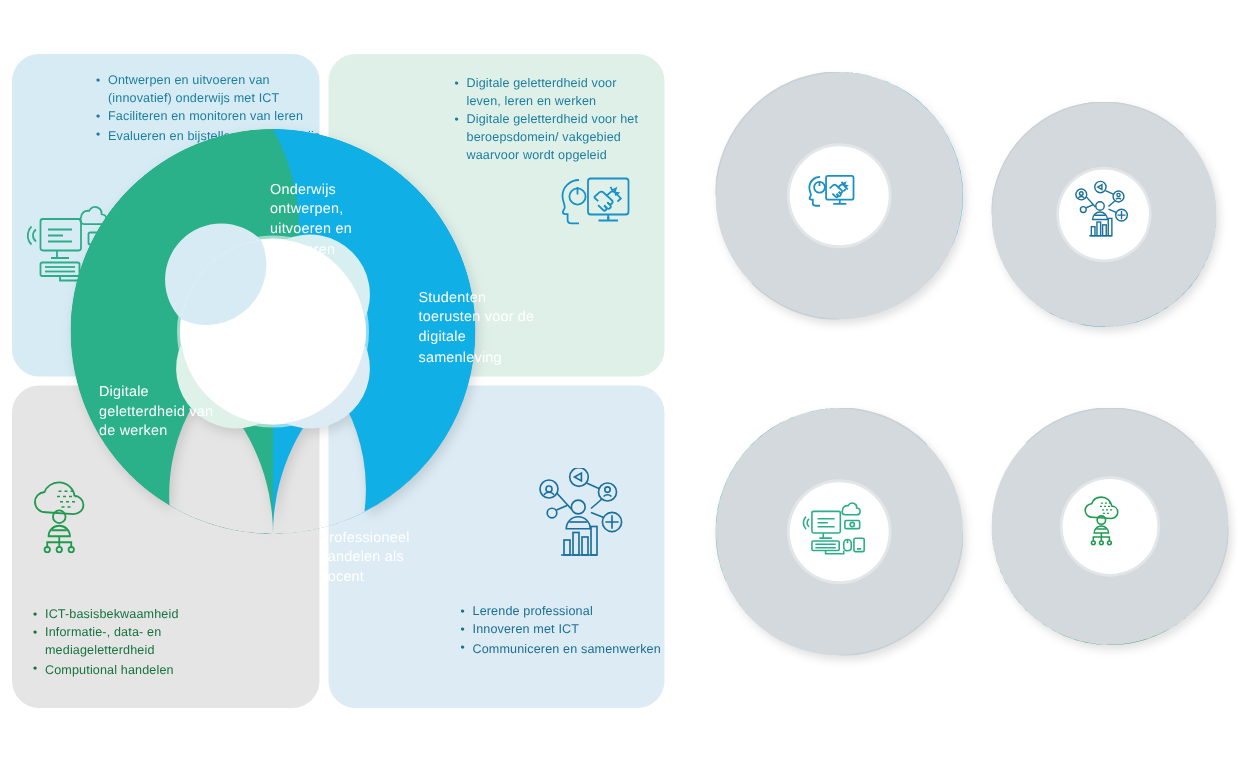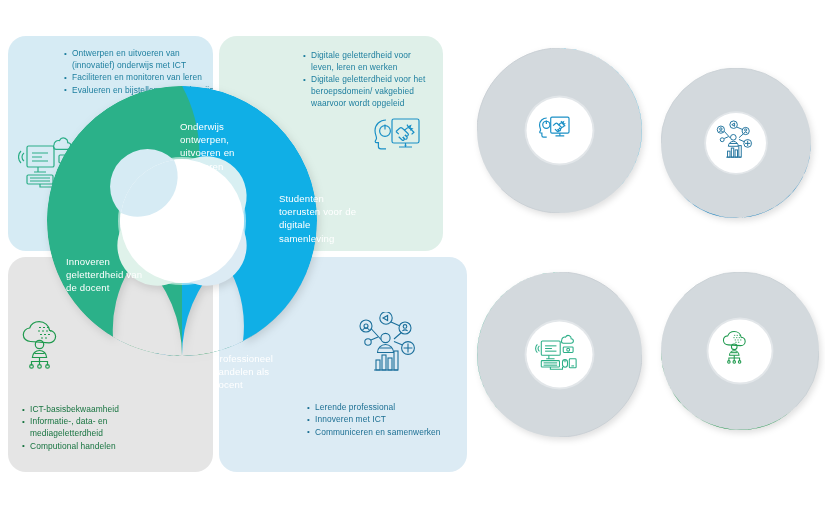--- a/index.html
+++ b/index.html
@@ -20,21 +20,21 @@
     position:absolute;
     box-sizing:border-box;
     overflow:hidden;
   }
   .quad-card.tl{left:8px;  top:36px;  width:205px; height:215px;
       border-radius:18px 18px 0 18px;}
   .quad-card.tr{left:219px;top:36px;  width:224px; height:215px;
       border-radius:18px 18px 18px 0;}
   .quad-card.bl{left:8px;  top:257px; width:205px; height:215px;
       border-radius:18px 0 18px 18px;}
-  .quad-card.br{left:219px;top:257px; width:248px; height:215px;
+  .quad-card.br{left:219px;top:257px; width:224px; height:215px;
       border-radius:0 18px 18px 18px;}
 
   .bullets{
     position:absolute;
     margin:0;
     padding:0;
     list-style:none;
     font-size:8.4px;
     line-height:1.42;
     letter-spacing:.1px;
@@ -273,21 +273,21 @@
         <path fill="#D6EBF4" d="M127 74 A62 62 0 0 0 74 127 A40 40 0 0 0 127 74 Z"></path>
         <path fill="#D8EFF2" d="M143 74 A62 62 0 0 1 196 127 A40 40 0 0 0 143 74 Z"></path>
         <path fill="#DFF2EA" d="M74 143 A62 62 0 0 0 127 196 A40 40 0 0 1 74 143 Z"></path>
         <path fill="#DCEBF4" d="M196 143 A62 62 0 0 1 143 196 A40 40 0 0 0 196 143 Z"></path>
       </g>
     </g>
   </svg>
 
   <div class="seg-label" id="lbl-onderwijs">Onderwijs ontwerpen, uitvoeren en evalueren</div>
   <div class="seg-label" id="lbl-studenten">Studenten toerusten voor de digitale samenleving</div>
-  <div class="seg-label" id="lbl-digitale">Innoveren geletterdheid van de docent</div>
+  <div class="seg-label" id="lbl-digitale">Digitale geletterdheid van de werken</div>
   <div class="seg-label" id="lbl-prof">Professioneel handelen als docent</div>
 </div>
 
 <div id="right-charts">
 
   <svg class="mini-chart" id="mini-1" width="165" height="165" viewBox="0 0 170 170">
     <circle cx="85" cy="85" r="85" fill="#D3D9DD"></circle>
     <path fill="#10AFE6" d="M85 0 A85 85 0 0 1 170 85 A85 85 0 0 1 145 145 A85 85 0 0 0 85 0 Z"></path>
     <g stroke="#C9D0D5" stroke-width="1" fill="none">
       <path d="M85 0 A85 85 0 0 0 25 25"></path>

